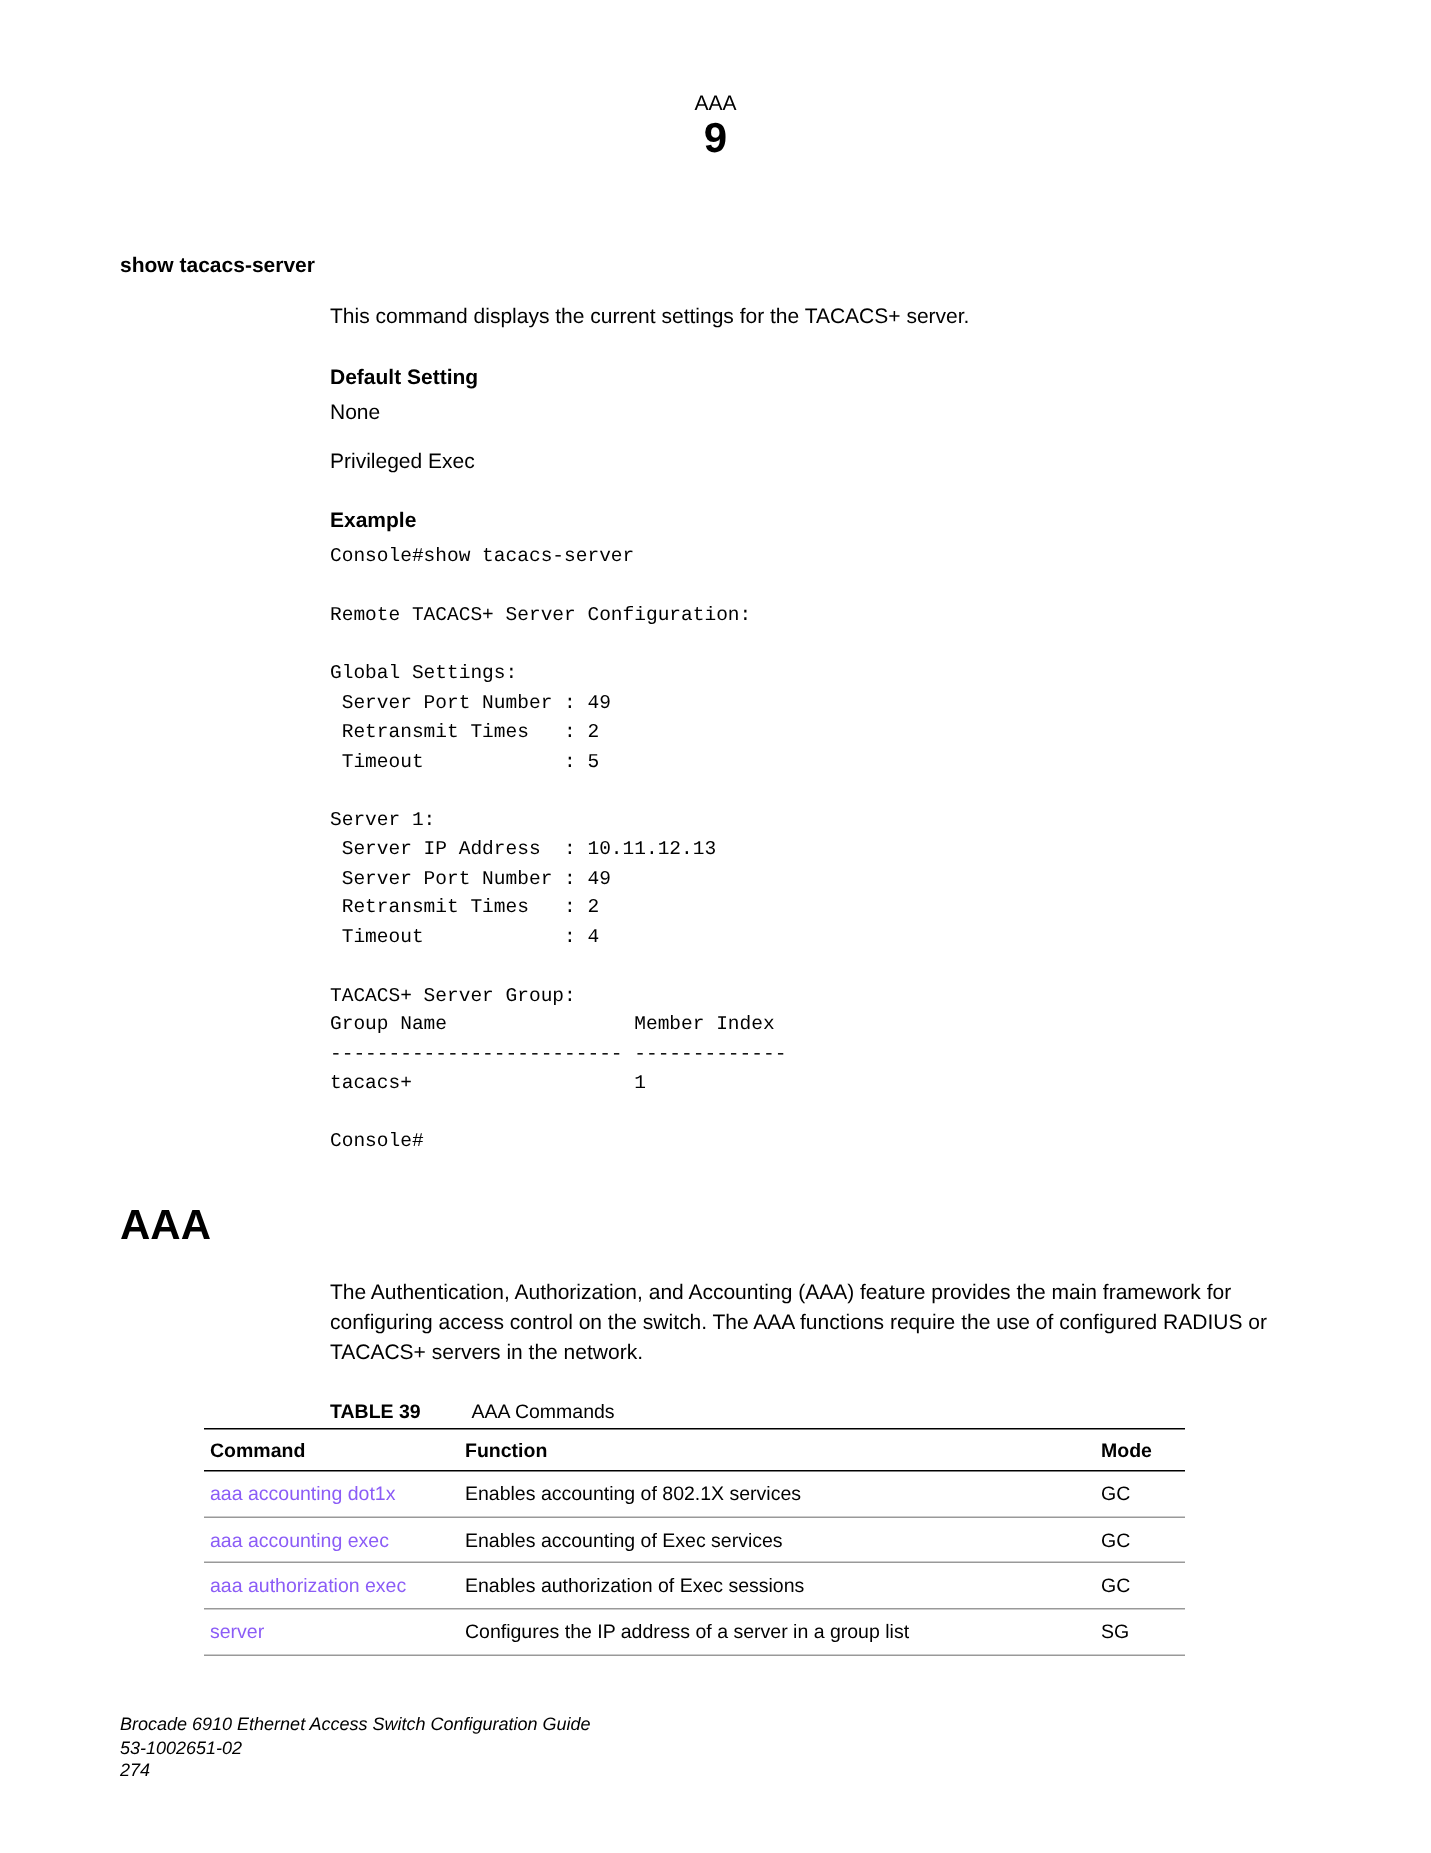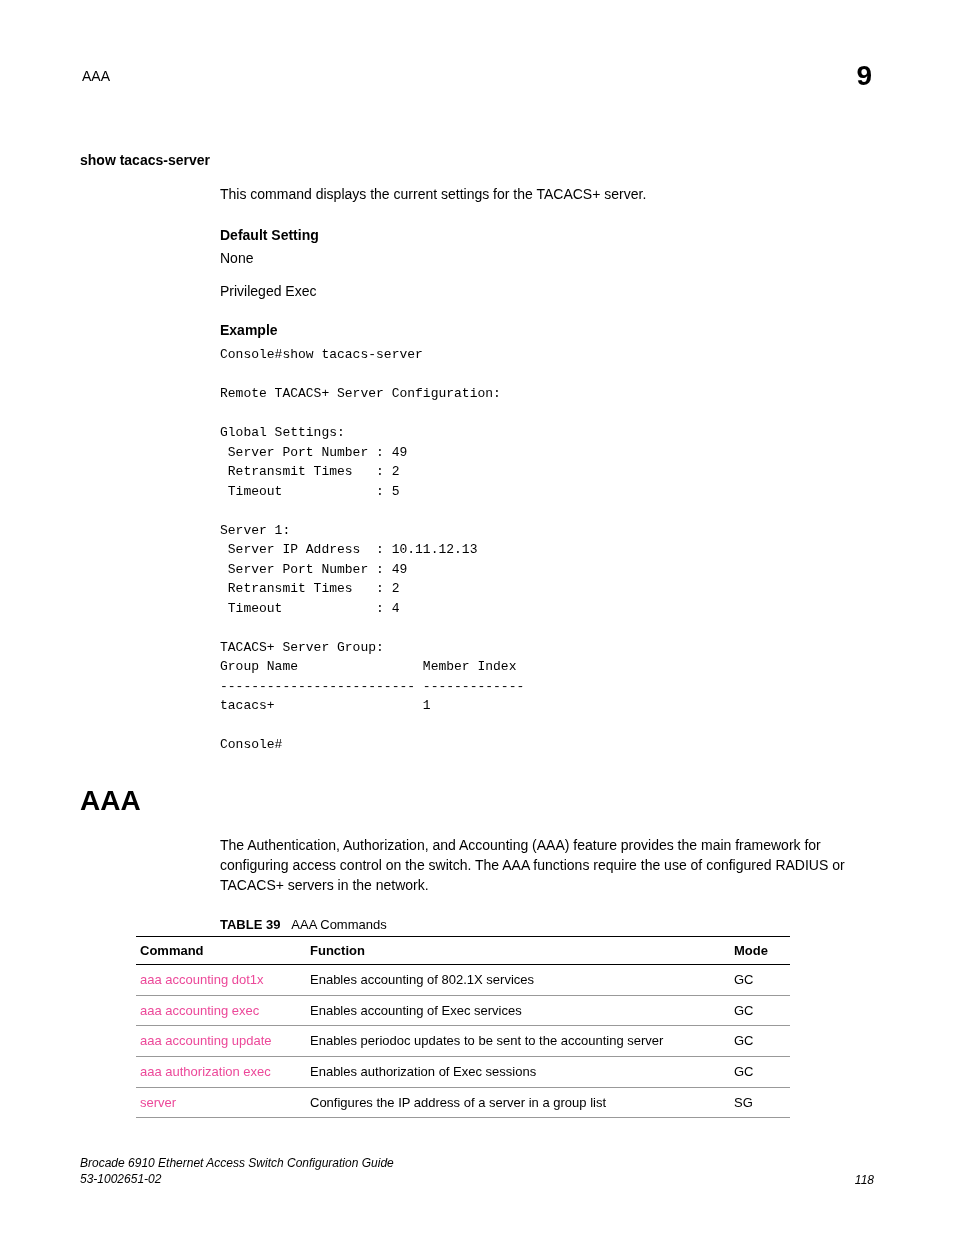--- a/index.html
+++ b/index.html
@@ -1,15 +1,15 @@
 <!DOCTYPE html>
 <html><head>
   <meta charset="utf-8">
   <style>
-    * { margin: 0; padding: 0; box-sizing: border-box; }
+    * { margin: 0; padding: 0; box-sizing: border-box; flex-direction: column; }
     body {
       font-family: Arial, Helvetica, sans-serif;
       width: 954px;
       height: 1235px;
       background: #fff;
       padding: 60px 80px 40px 80px;
       position: relative;
       color: #000;
     }
     .header-row {
@@ -61,21 +61,21 @@
       margin-left: 140px;
       font-size: 14px;
       line-height: 1.45;
       margin-bottom: 22px;
     }
     .table-caption {
       margin-left: 140px;
       font-size: 13px;
       margin-bottom: 4px;
     }
-    .table-caption-label { font-weight: bold; margin-right: 8px; }
+    .table-caption-label { font-weight: bold; margin-right: 31px; }
     table {
       margin-left: 56px;
       width: calc(100% - 140px);
       border-collapse: collapse;
       font-size: 13px;
     }
     thead tr {
       border-top: 1.5px solid #000;
       border-bottom: 1.5px solid #000;
     }
@@ -87,29 +87,28 @@
     }
     tbody tr { border-bottom: 1px solid #999; }
     td {
       padding: 6px 4px;
       vertical-align: top;
       line-height: 1.35;
     }
     .col-cmd { width: 170px; }
     .col-func { width: auto; }
     .col-mode { width: 60px; }
-    .cmd-link { color: #ec4899; }
+    .cmd-link { color: #8b5cf6; }
     .footer {
       position: absolute;
       bottom: 48px;
       left: 80px;
       right: 80px;
       display: flex;
       justify-content: space-between;
-      align-items: flex-end;
       font-size: 12px;
       font-style: italic;
     }
     .footer-left { line-height: 1.35; }
     .footer-right { font-style: italic; }
   </style>
 </head>
 <body>
 
 <div class="header-row">
@@ -173,36 +172,31 @@
         <td class="col-cmd cmd-link">aaa accounting dot1x</td>
         <td class="col-func">Enables accounting of 802.1X services</td>
         <td class="col-mode">GC</td>
       </tr>
       <tr>
         <td class="col-cmd cmd-link">aaa accounting exec</td>
         <td class="col-func">Enables accounting of Exec services</td>
         <td class="col-mode">GC</td>
       </tr>
       <tr>
-        <td class="col-cmd cmd-link">aaa accounting update</td>
-        <td class="col-func">Enables periodoc updates to be sent to the accounting server</td>
-        <td class="col-mode">GC</td>
-      </tr>
-      <tr>
         <td class="col-cmd cmd-link">aaa authorization exec</td>
         <td class="col-func">Enables authorization of Exec sessions</td>
         <td class="col-mode">GC</td>
       </tr>
       <tr>
         <td class="col-cmd cmd-link">server</td>
         <td class="col-func">Configures the IP address of a server in a group list</td>
         <td class="col-mode">SG</td>
       </tr>
     </tbody>
 </table>
 
 <div class="footer">
   <div class="footer-left">
     <div>Brocade 6910 Ethernet Access Switch Configuration Guide</div>
     <div>53-1002651-02</div>
   </div>
-  <div class="footer-right">118</div>
+  <div class="footer-right">274</div>
 </div>
 
 </body></html>

